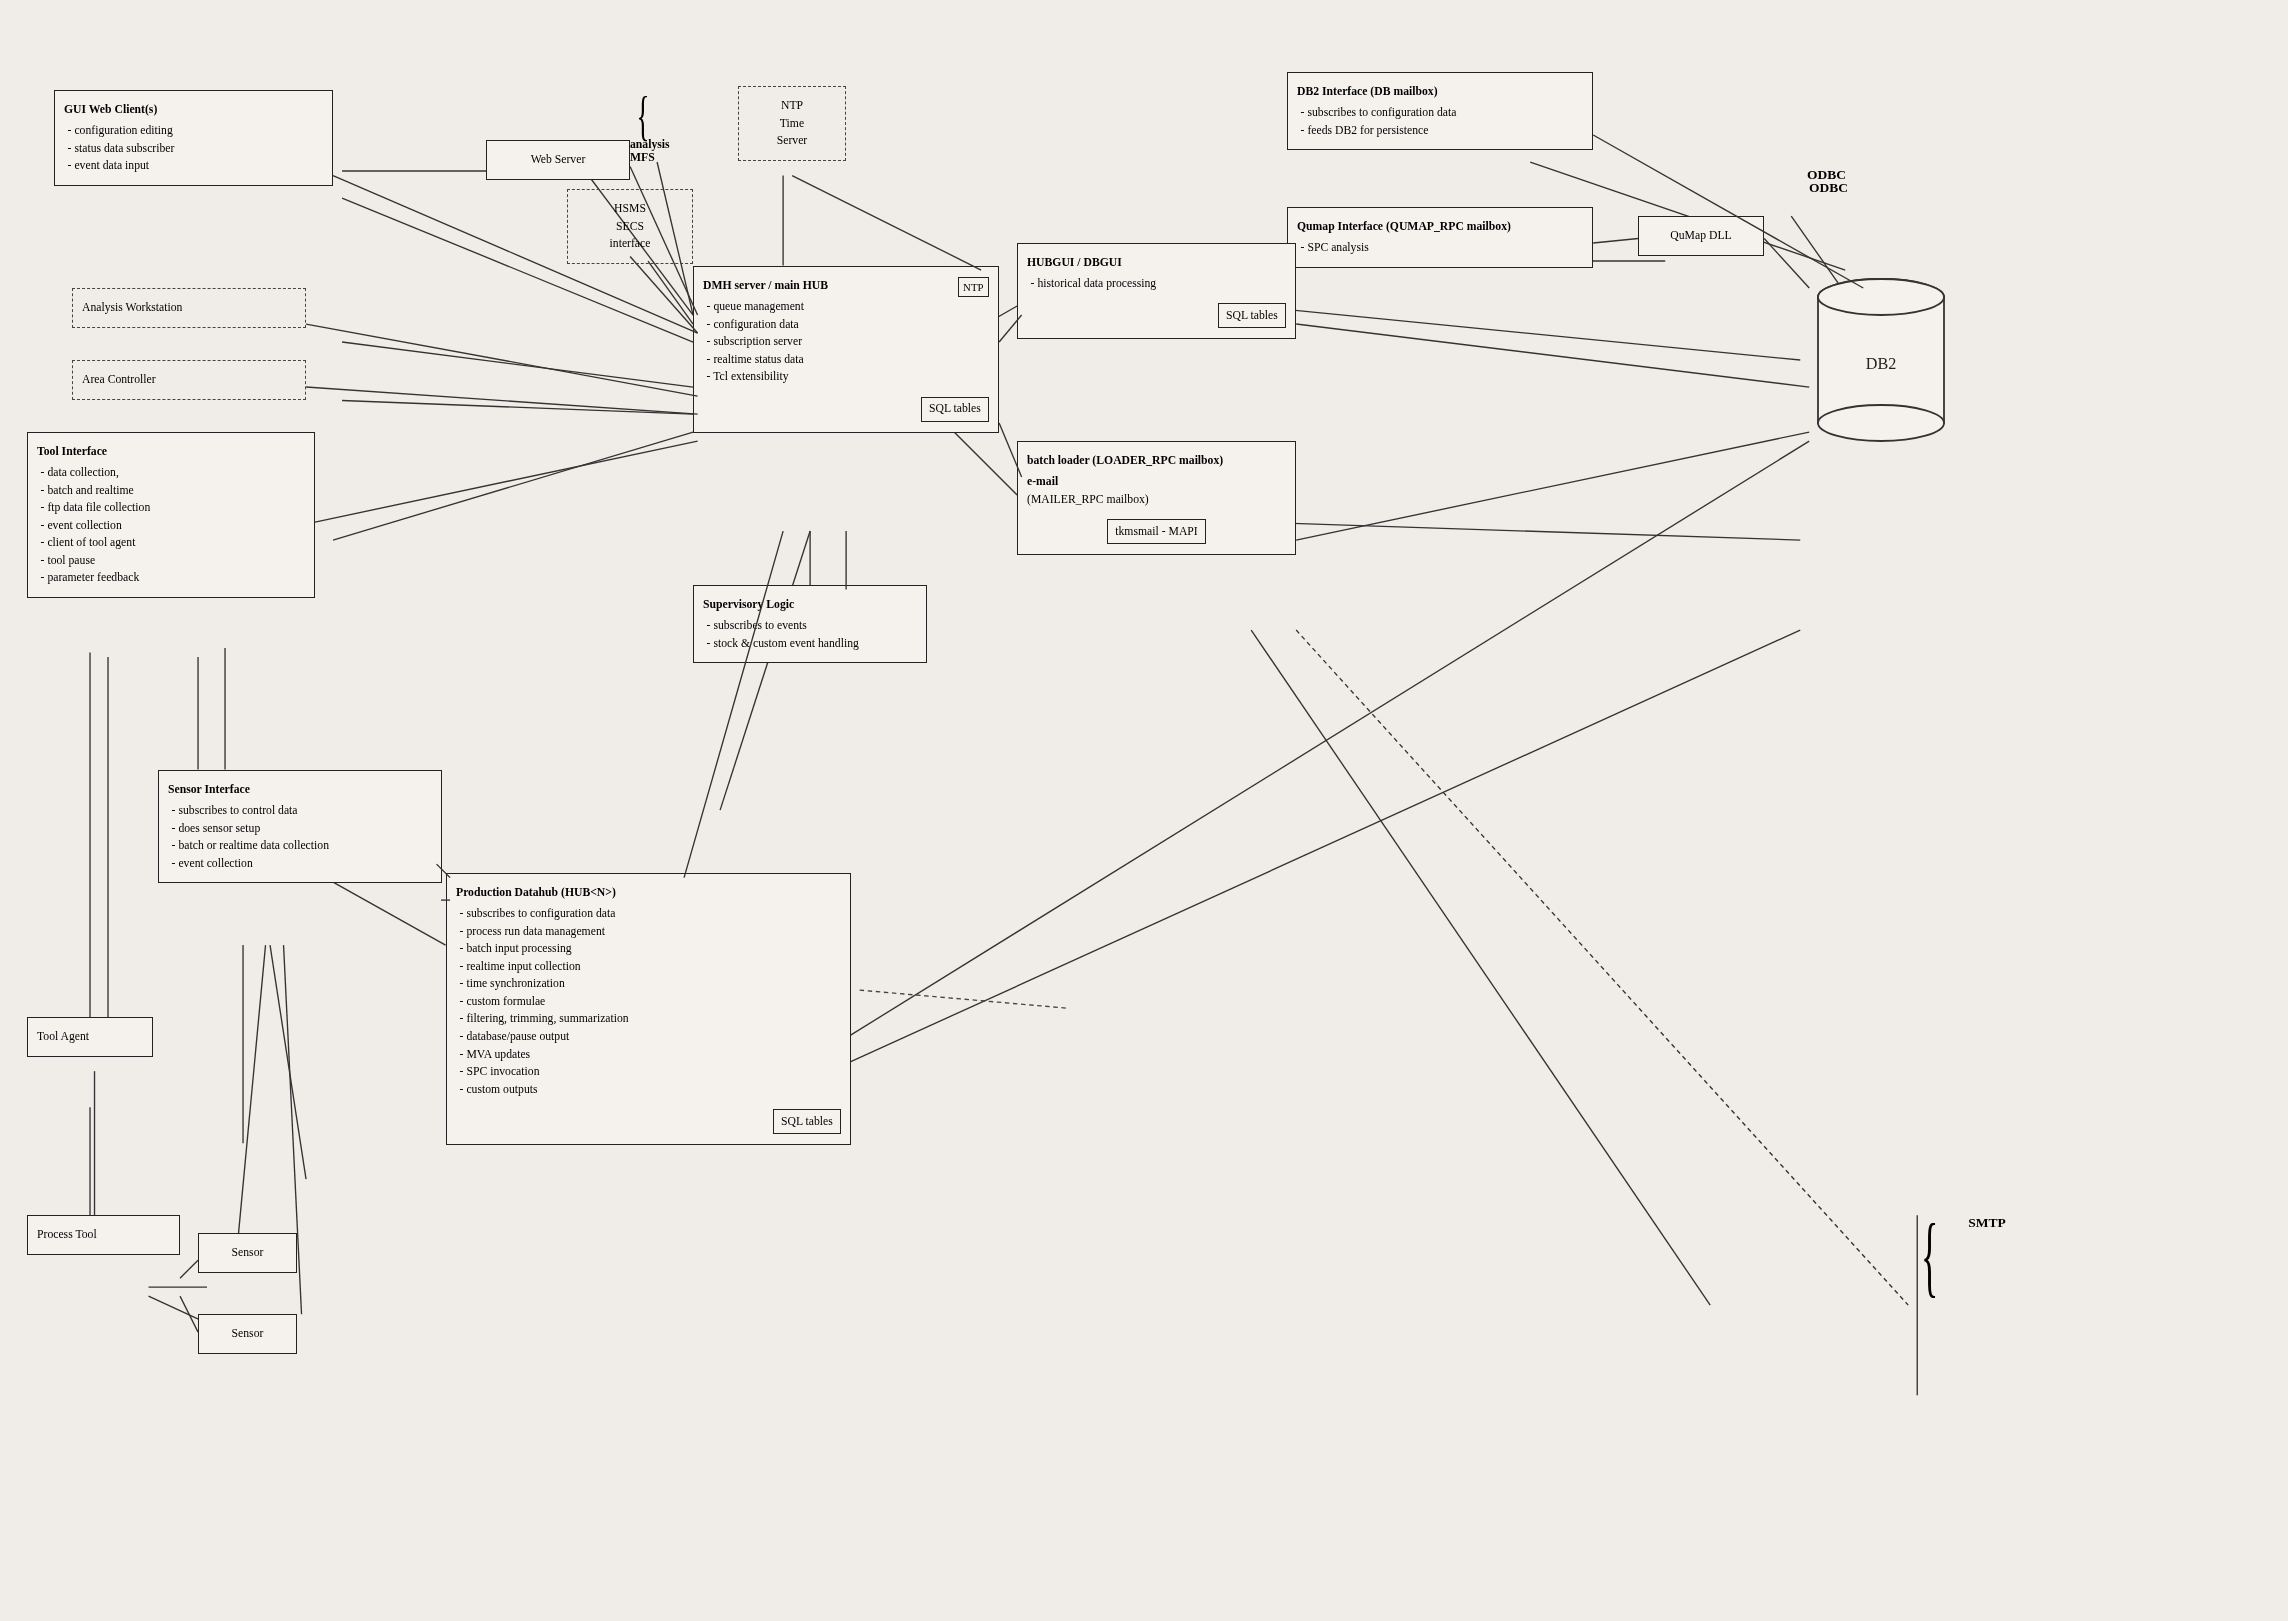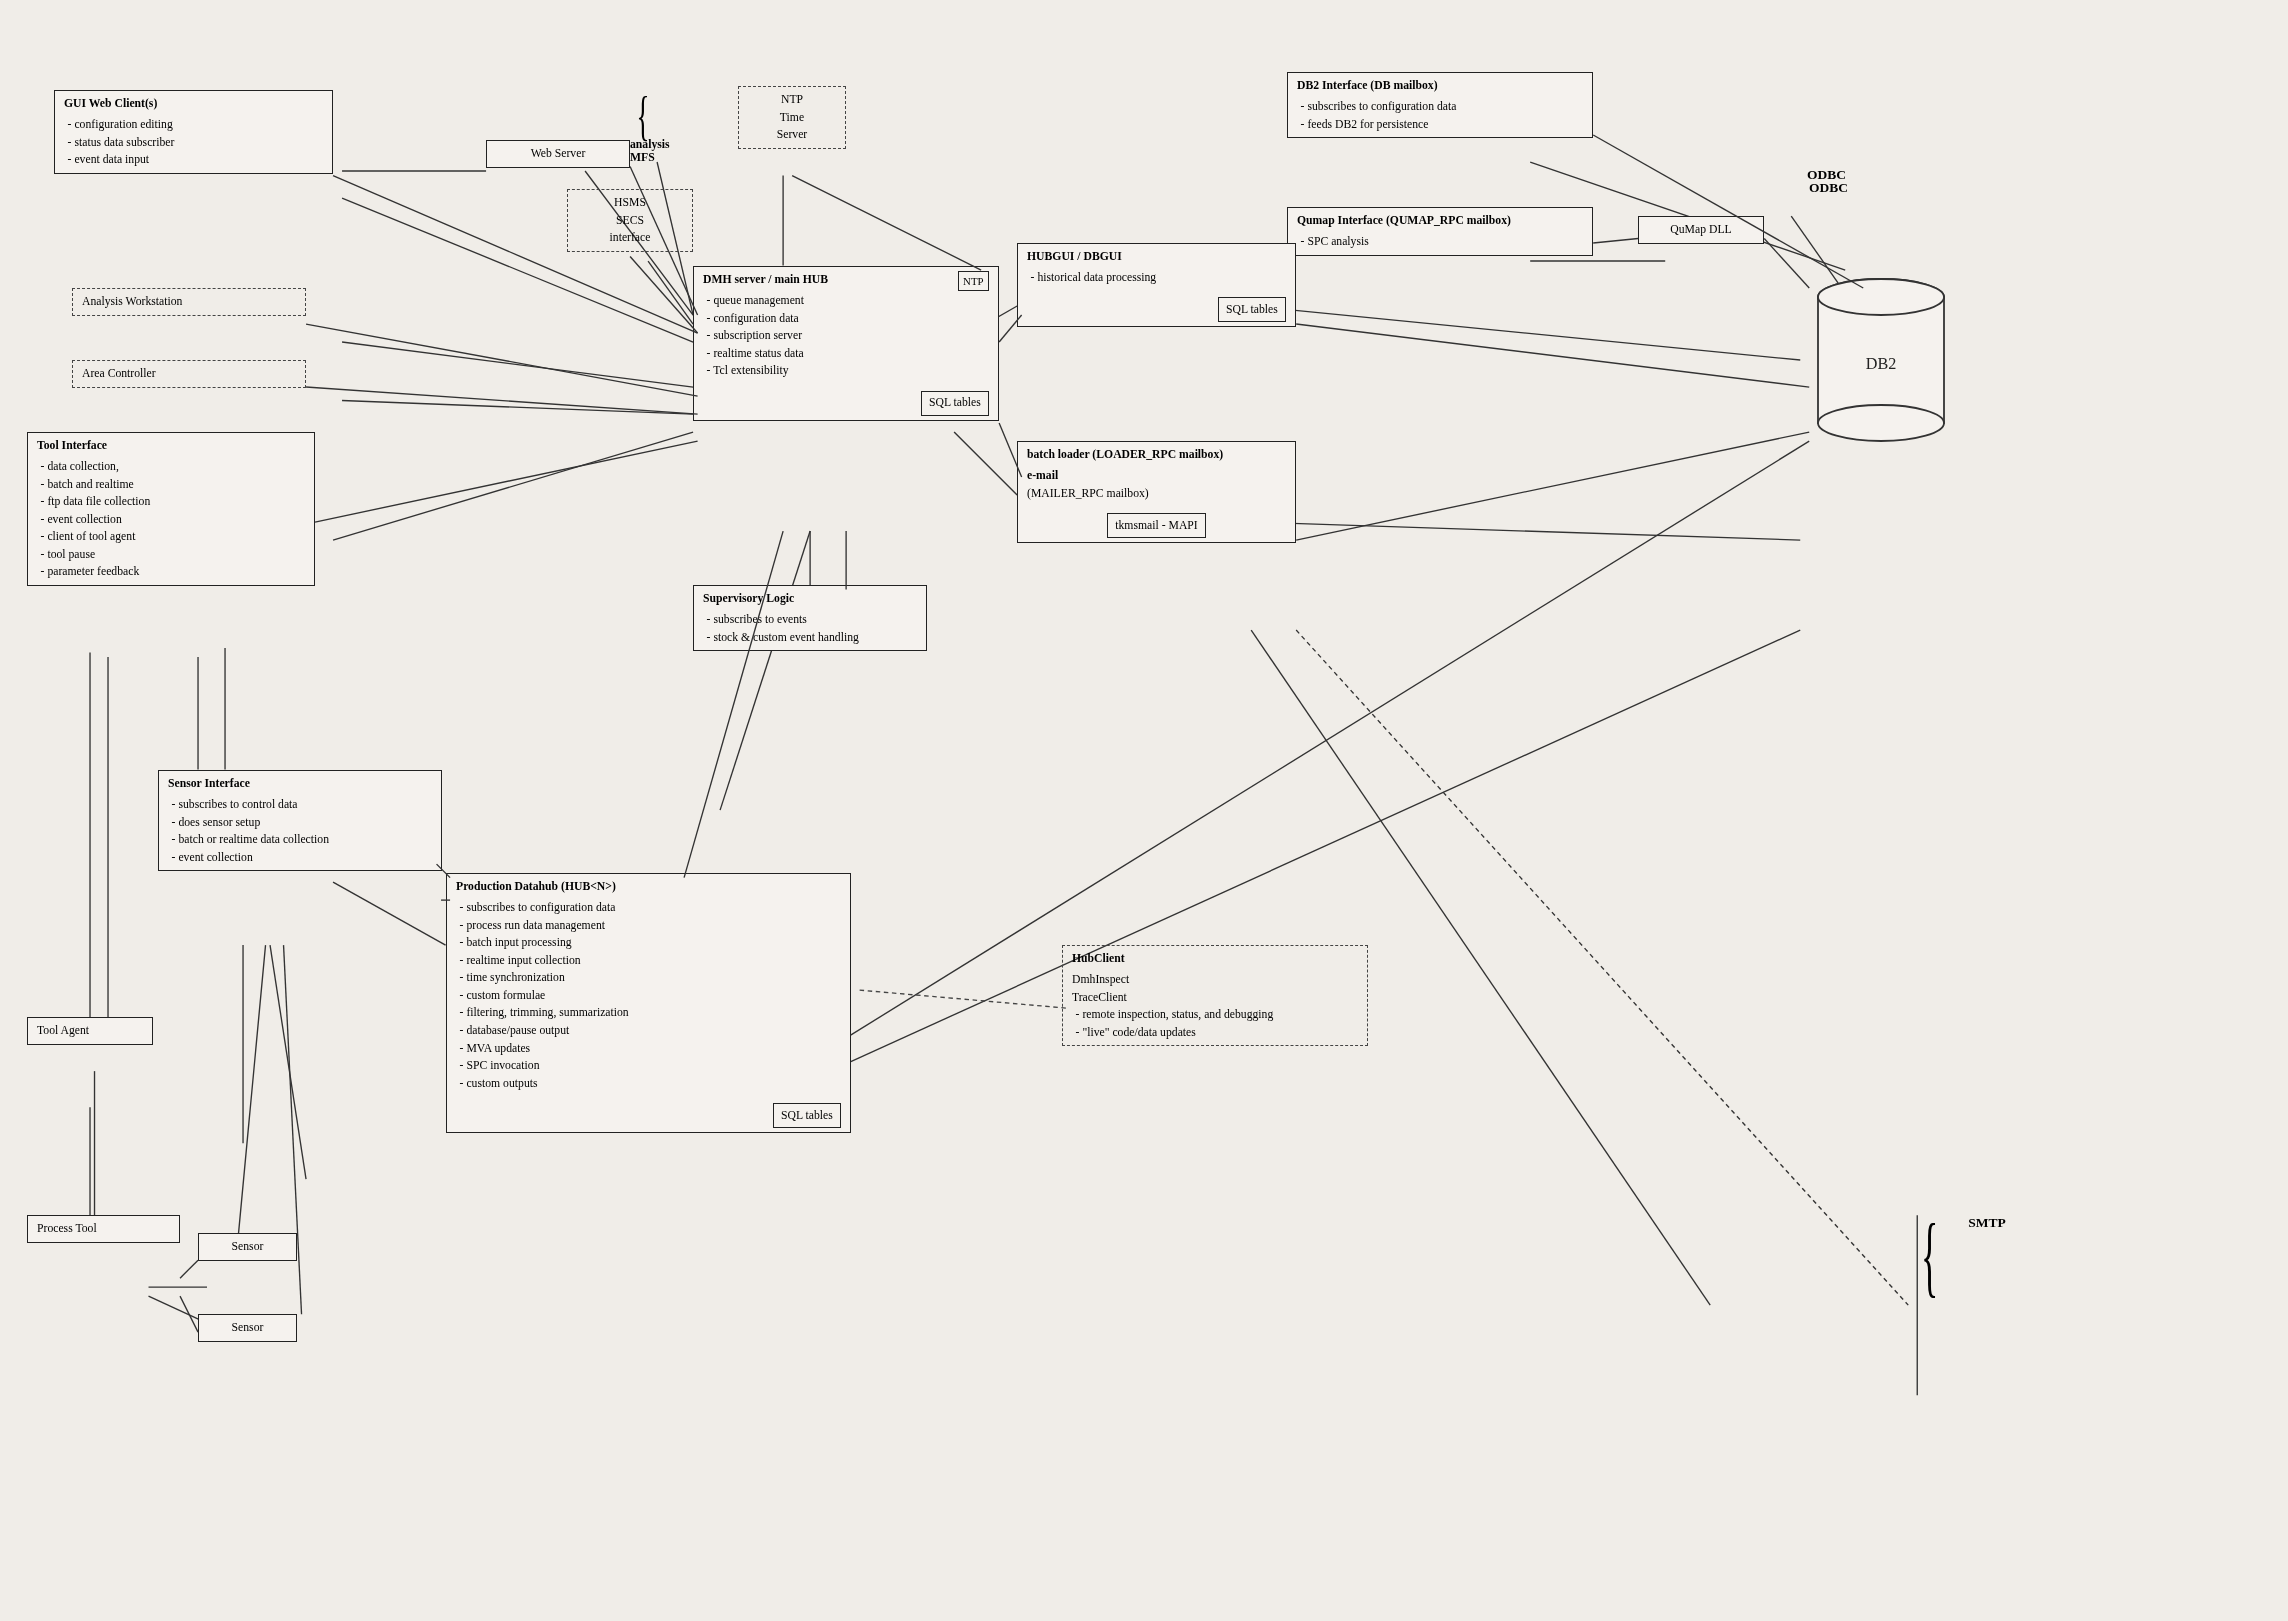--- a/index.html
+++ b/index.html
@@ -14,21 +14,21 @@
     }
     .diagram {
       position: relative;
       width: 2289px;
       height: 1622px;
     }
     .box {
       position: absolute;
       border: 1.8px solid #222;
       background: #f5f2ee;
-      padding: 4px 9px;
+      padding: 10px 9px;
       font-size: 11.7px;
       line-height: 1.5;
     }
     .box.dashed {
       border: 1.8px dashed #444;
       background: transparent;
     }
     .box-title {
       font-weight: bold;
       margin-bottom: 3.6px;
@@ -280,29 +280,20 @@
       <li>database/pause output</li>
       <li>MVA updates</li>
       <li>SPC invocation</li>
       <li>custom outputs</li>
     </ul>
     <div style="text-align:right; margin-top:5.4px;">
       <div class="inner-box">SQL tables</div>
     </div>
   </div>
 
-  <div class="box dashed" style="left:1062px; top:945px; width:306px;">
-    <div class="box-title">HubClient</div>
-    <div>DmhInspect</div>
-    <div>TraceClient</div>
-    <ul>
-      <li>remote inspection, status, and debugging</li>
-      <li>"live" code/data updates</li>
-    </ul>
-  </div>
 
   <div class="box" style="left:27px; top:1017px; width:126px;">
     <div>Tool Agent</div>
   </div>
 
   <div class="box" style="left:27px; top:1215px; width:153px;">
     <div>Process Tool</div>
   </div>
 
   <div class="box" style="left:198px; top:1233px; width:99px; text-align:center;">

